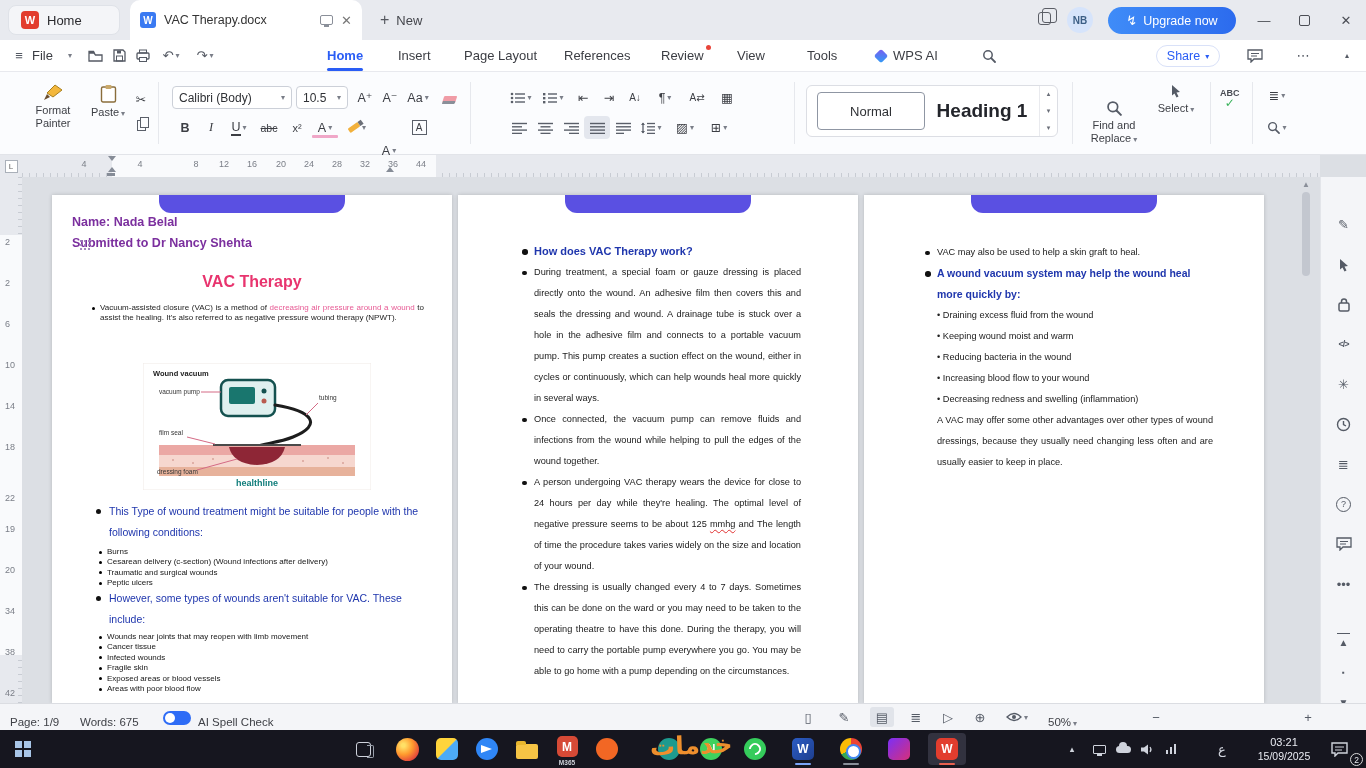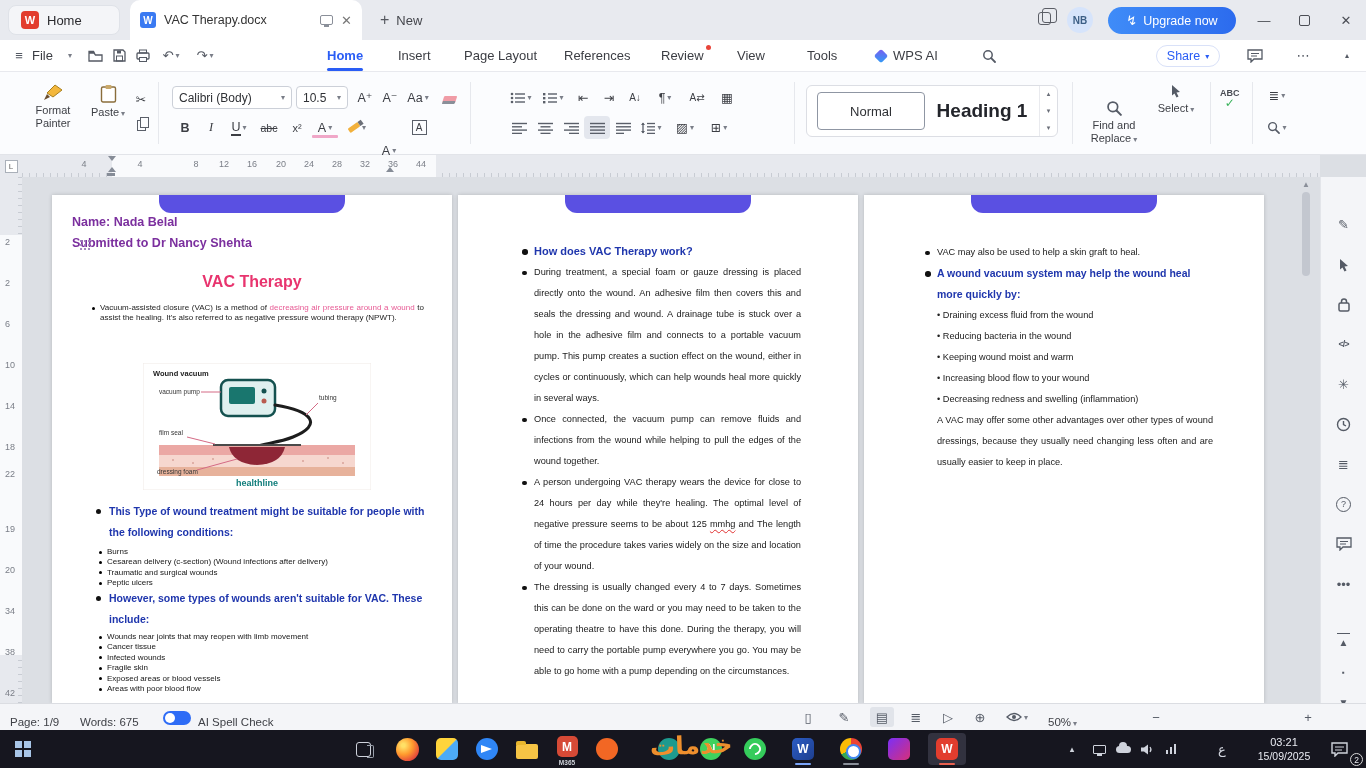--- a/index.html
+++ b/index.html
@@ -78,21 +78,21 @@
 
 .page{position:absolute;top:195px;width:400px;height:508px;background:#fff;box-shadow:0 0 4px rgba(0,0,0,.18);overflow:hidden}
 .banner{position:absolute;top:-12px;left:50%;transform:translateX(-50%);width:186px;height:30px;border-radius:12px;background:#5a50e2}
 .p1-name{position:absolute;left:20px;top:20px;font-size:12.5px;font-weight:bold;color:#7b2f9e}
 .p1-sub{position:absolute;left:20px;top:41px;font-size:12.5px;font-weight:bold;color:#7b2f9e}
 .drag-dots{position:absolute;left:27px;top:44px;width:11px;height:11px;background:radial-gradient(#9a7ab8 1px,transparent 1.2px);background-size:4px 4px;opacity:.9}
 .p1-title{position:absolute;left:0;right:0;top:78px;text-align:center;font-size:16px;font-weight:bold;color:#e8346e}
 .p1-intro{position:absolute;left:48px;top:108px;width:324px;font-size:8px;line-height:10.4px;text-align:justify;color:#1c1c1c}
 .p1-intro::before{content:"";position:absolute;left:-8px;top:4px;width:3px;height:3px;border-radius:50%;background:#000}
 .hl-pink{color:#e75a94}
-.p1-h{position:absolute;left:57px;width:322px;font-size:10.5px;line-height:21px;font-weight:bold;color:#1f36ad}
+.p1-h{position:absolute;left:57px;width:322px;font-size:10.5px;line-height:21px;font-weight:normal;color:#1f36ad}
 .p1-h::before{content:"";position:absolute;left:-13px;top:8px;width:5px;height:5px;border-radius:50%;background:#111}
 .p1-list{position:absolute;left:55px;width:332px}
 .p1-item{font-size:8px;line-height:10.4px;color:#161616;position:relative}
 .p1-item::before{content:"";position:absolute;left:-8px;top:3.5px;width:3px;height:3px;border-radius:50%;background:#000}
 .flow{position:absolute}
 #p2 .flow{left:63px;top:46px;width:280px;padding-left:13px}
 #p3 .flow{left:61px;top:47px;width:288px;padding-left:12px}
 .doc-head{font-size:11px;font-weight:bold;color:#1f36ad;line-height:21px;position:relative}
 .doc-head::before{content:"";position:absolute;left:-12px;top:8px;width:5.5px;height:5.5px;border-radius:50%;background:#111}
 .p3-headw{width:242px}
@@ -499,21 +499,21 @@
     <span class="tri-up" style="left:364px;top:12px"></span>
   </div>
   <div class="vruler">
     <div class="vzone"></div>
     <span class="vnum" style="top:60px">2</span>
     <span class="vnum" style="top:101px">2</span>
     <span class="vnum" style="top:142px">6</span>
     <span class="vnum" style="top:183px">10</span>
     <span class="vnum" style="top:224px">14</span>
     <span class="vnum" style="top:265px">18</span>
-    <span class="vnum" style="top:292px">22</span>
+    <span class="vnum" style="top:316px">22</span>
     <span class="vnum" style="top:347px">19</span>
     <span class="vnum" style="top:388px">20</span>
     <span class="vnum" style="top:429px">34</span>
     <span class="vnum" style="top:470px">38</span>
     <span class="vnum" style="top:511px">42</span>
   </div>
 
   <div class="page" id="p1" style="left:52px">
     <div class="banner"></div>
     <div class="p1-name">Name: Nada Belal</div>
@@ -583,22 +583,22 @@
     </div>
   </div>
 
   <div class="page" id="p3" style="left:864px">
     <div class="banner"></div>
     <div class="flow">
       <div class="para">VAC may also be used to help a skin graft to heal.</div>
       <div class="sub-head">A wound vacuum system may help the wound heal more quickly by:</div>
       <div>
           <div class="dash-item">• Draining excess fluid from the wound</div>
+          <div class="dash-item">• Keeping wound moist and warm</div>
           <div class="dash-item">• Reducing bacteria in the wound</div>
-          <div class="dash-item">• Keeping wound moist and warm</div>
           <div class="dash-item">• Increasing blood flow to your wound</div>
           <div class="dash-item">• Decreasing redness and swelling (inflammation)</div>
         </div>
       <div class="p3-close">A VAC may offer some other advantages over other types of wound dressings, because they usually need changing less often and are usually easier to keep in place.</div>
     </div>
   </div>
 
   <div class="scrollbar">
     <span class="sb-arrow" style="top:0">▲</span>
     <span class="sb-thumb"></span>

